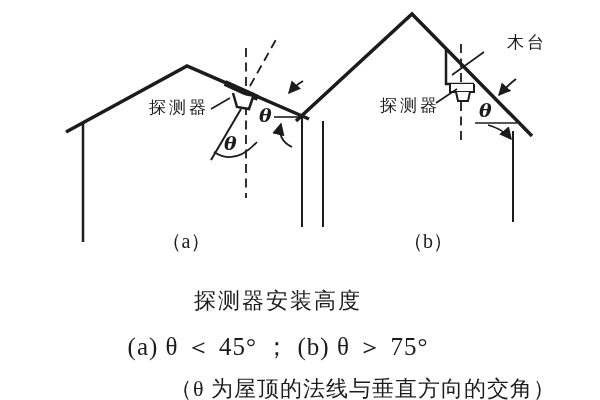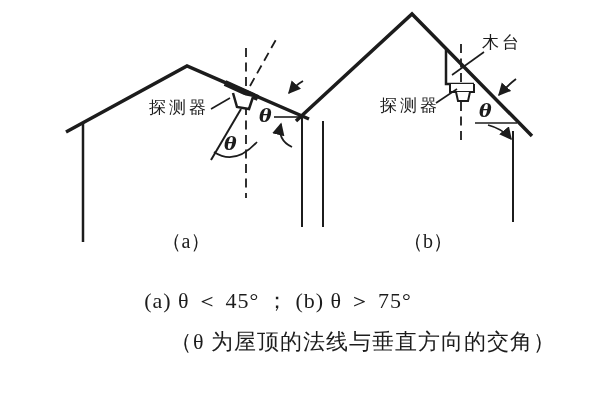--- a/index.html
+++ b/index.html
@@ -52,21 +52,21 @@
     top: 286px;
     width: 556px;
     text-align: center;
   }
   .caption-line {
     position: relative;
     white-space: pre;
     font-weight: 500;
   }
   .caption-title   { font-size: 22px; letter-spacing: 2px; margin-bottom: 14px; }
-  .caption-angles  { font-size: 22px; letter-spacing: 1px; margin-bottom: 11px; }
+  .caption-angles  { font-size: 25px; letter-spacing: 1px; margin-bottom: 11px; }
   .caption-note    { font-size: 22px; letter-spacing: 1px; text-align: right; }
 </style>
 </head>
 <body>
 
 <div class="stage">
 
   <svg width="600" height="280" viewBox="0 0 600 280">
     <defs>
       <marker id="ah" markerWidth="9" markerHeight="9" refX="6.2" refY="3.5" orient="auto">
@@ -101,27 +101,28 @@
     <path d="M 484 52 L 452 75" fill="none" stroke="#1c1c1c" stroke-width="1.6"></path>
     <path d="M 436 103 L 457 89" fill="none" stroke="#1c1c1c" stroke-width="1.6"></path>
 
     <path d="M 475 123 L 517 123" fill="none" stroke="#1c1c1c" stroke-width="1.6"></path>
     <path d="M 516 79 Q 508 85 499 95" fill="none" stroke="#1c1c1c" stroke-width="1.8" marker-end="url(#ah)"></path>
     <path d="M 488 125 Q 503 129 511 139" fill="none" stroke="#1c1c1c" stroke-width="1.8" marker-end="url(#ah)"></path>
   </svg>
 
   <div class="lbl cjk-label" style="left:149px; top:99px;">探测器</div>
   <div class="lbl cjk-label" style="left:380px; top:97px;">探测器</div>
-  <div class="lbl cjk-label" style="left:482px; top:34px;">木台</div>
+  <div class="lbl cjk-label" style="left:507px; top:34px;">木台</div>
 
   <div class="lbl theta" style="left:224px; top:134px;">θ</div>
   <div class="lbl theta" style="left:259px; top:106px;">θ</div>
   <div class="lbl theta" style="left:479px; top:101px;">θ</div>
 
   <div class="lbl panel-label" style="left:156px; top:231px;">（a）</div>
   <div class="lbl panel-label" style="left:398px; top:231px;">（b）</div>
 
   <div class="caption-block">
+    <div class="caption-line caption-title">探测器安装高度</div>
     <div class="caption-line caption-angles">(a) θ ＜ 45° ； (b) θ ＞ 75°</div>
     <div class="caption-line caption-note">（θ 为屋顶的法线与垂直方向的交角）</div>
   </div>
 
 </div>
 
 </body></html>

